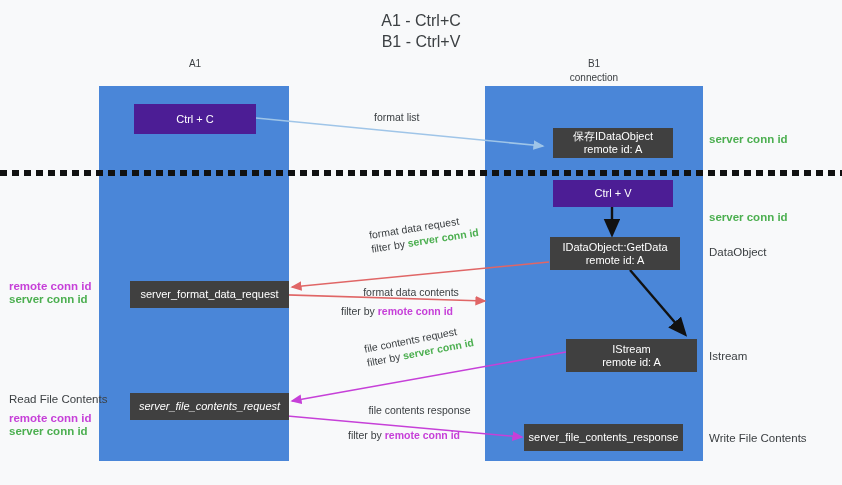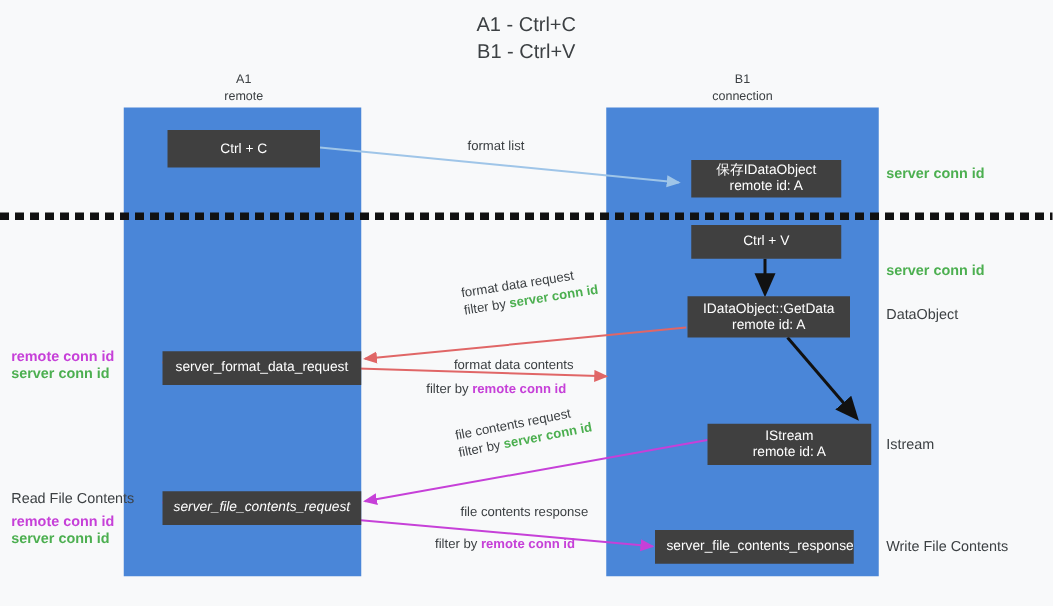--- a/index.html
+++ b/index.html
@@ -27,21 +27,21 @@
   .divider{
     position:absolute;left:0;top:170px;width:842px;height:6px;
     background-image:repeating-linear-gradient(to right,#111 0,#111 7px,transparent 7px,transparent 12px);
   }
 
   .node{
     position:absolute;box-sizing:border-box;
     display:flex;flex-direction:column;align-items:center;justify-content:center;
     color:#ffffff;font-size:11px;line-height:13px;text-align:center;
   }
-  .node.green{background:#404040;}
+  .node.green{background:#4c1d95;}
   .node.orange{background:#404040;}
   .node .l2{font-size:11px;line-height:13px;}
 
   .side{
     position:absolute;font-size:11.5px;line-height:14px;white-space:nowrap;
   }
   .side.grey{color:#3c4043;}
   .side.green{color:#4caf50;font-weight:bold;}
   .side.magenta{color:#c640d8;font-weight:bold;}
 
@@ -61,21 +61,20 @@
 
 <div id="stage">
 
   <div class="title">
     <div>A1 - Ctrl+C</div>
     <div>B1 - Ctrl+V</div>
   </div>
 
   <div class="col-head" style="left:115px;top:57px;">
     <div>A1</div>
-    <div>remote</div>
   </div>
   <div class="col-head" style="left:514px;top:57px;">
     <div>B1</div>
     <div>connection</div>
   </div>
 
   <div class="lane" style="left:99px;top:86px;width:190px;height:375px;"></div>
   <div class="lane" style="left:485px;top:86px;width:218px;height:375px;"></div>
 
   <svg class="wires" viewBox="0 0 842 485">
@@ -136,21 +135,21 @@
 
   <div class="node orange" style="left:130px;top:281px;width:159px;height:27px;">
     <div>server_format_data_request</div>
   </div>
 
 
   <div class="node orange" style="left:130px;top:393px;width:159px;height:27px;font-style:italic;">
     <div>server_file_contents_request</div>
   </div>
 
-  <div class="node orange" style="left:524px;top:424px;width:159px;height:27px;align-items:flex-end;">
+  <div class="node orange" style="left:524px;top:424px;width:159px;height:27px;">
     <div>server_file_contents_response</div>
   </div>
 
   <div class="side green" style="left:709px;top:132px;">server conn id</div>
   <div class="side green" style="left:709px;top:210px;">server conn id</div>
   <div class="side grey" style="left:709px;top:245px;">DataObject</div>
   <div class="side grey" style="left:709px;top:349px;">Istream</div>
   <div class="side grey" style="left:709px;top:431px;">Write File Contents</div>
 
   <div class="side magenta" style="left:9px;top:279px;">remote conn id</div>

